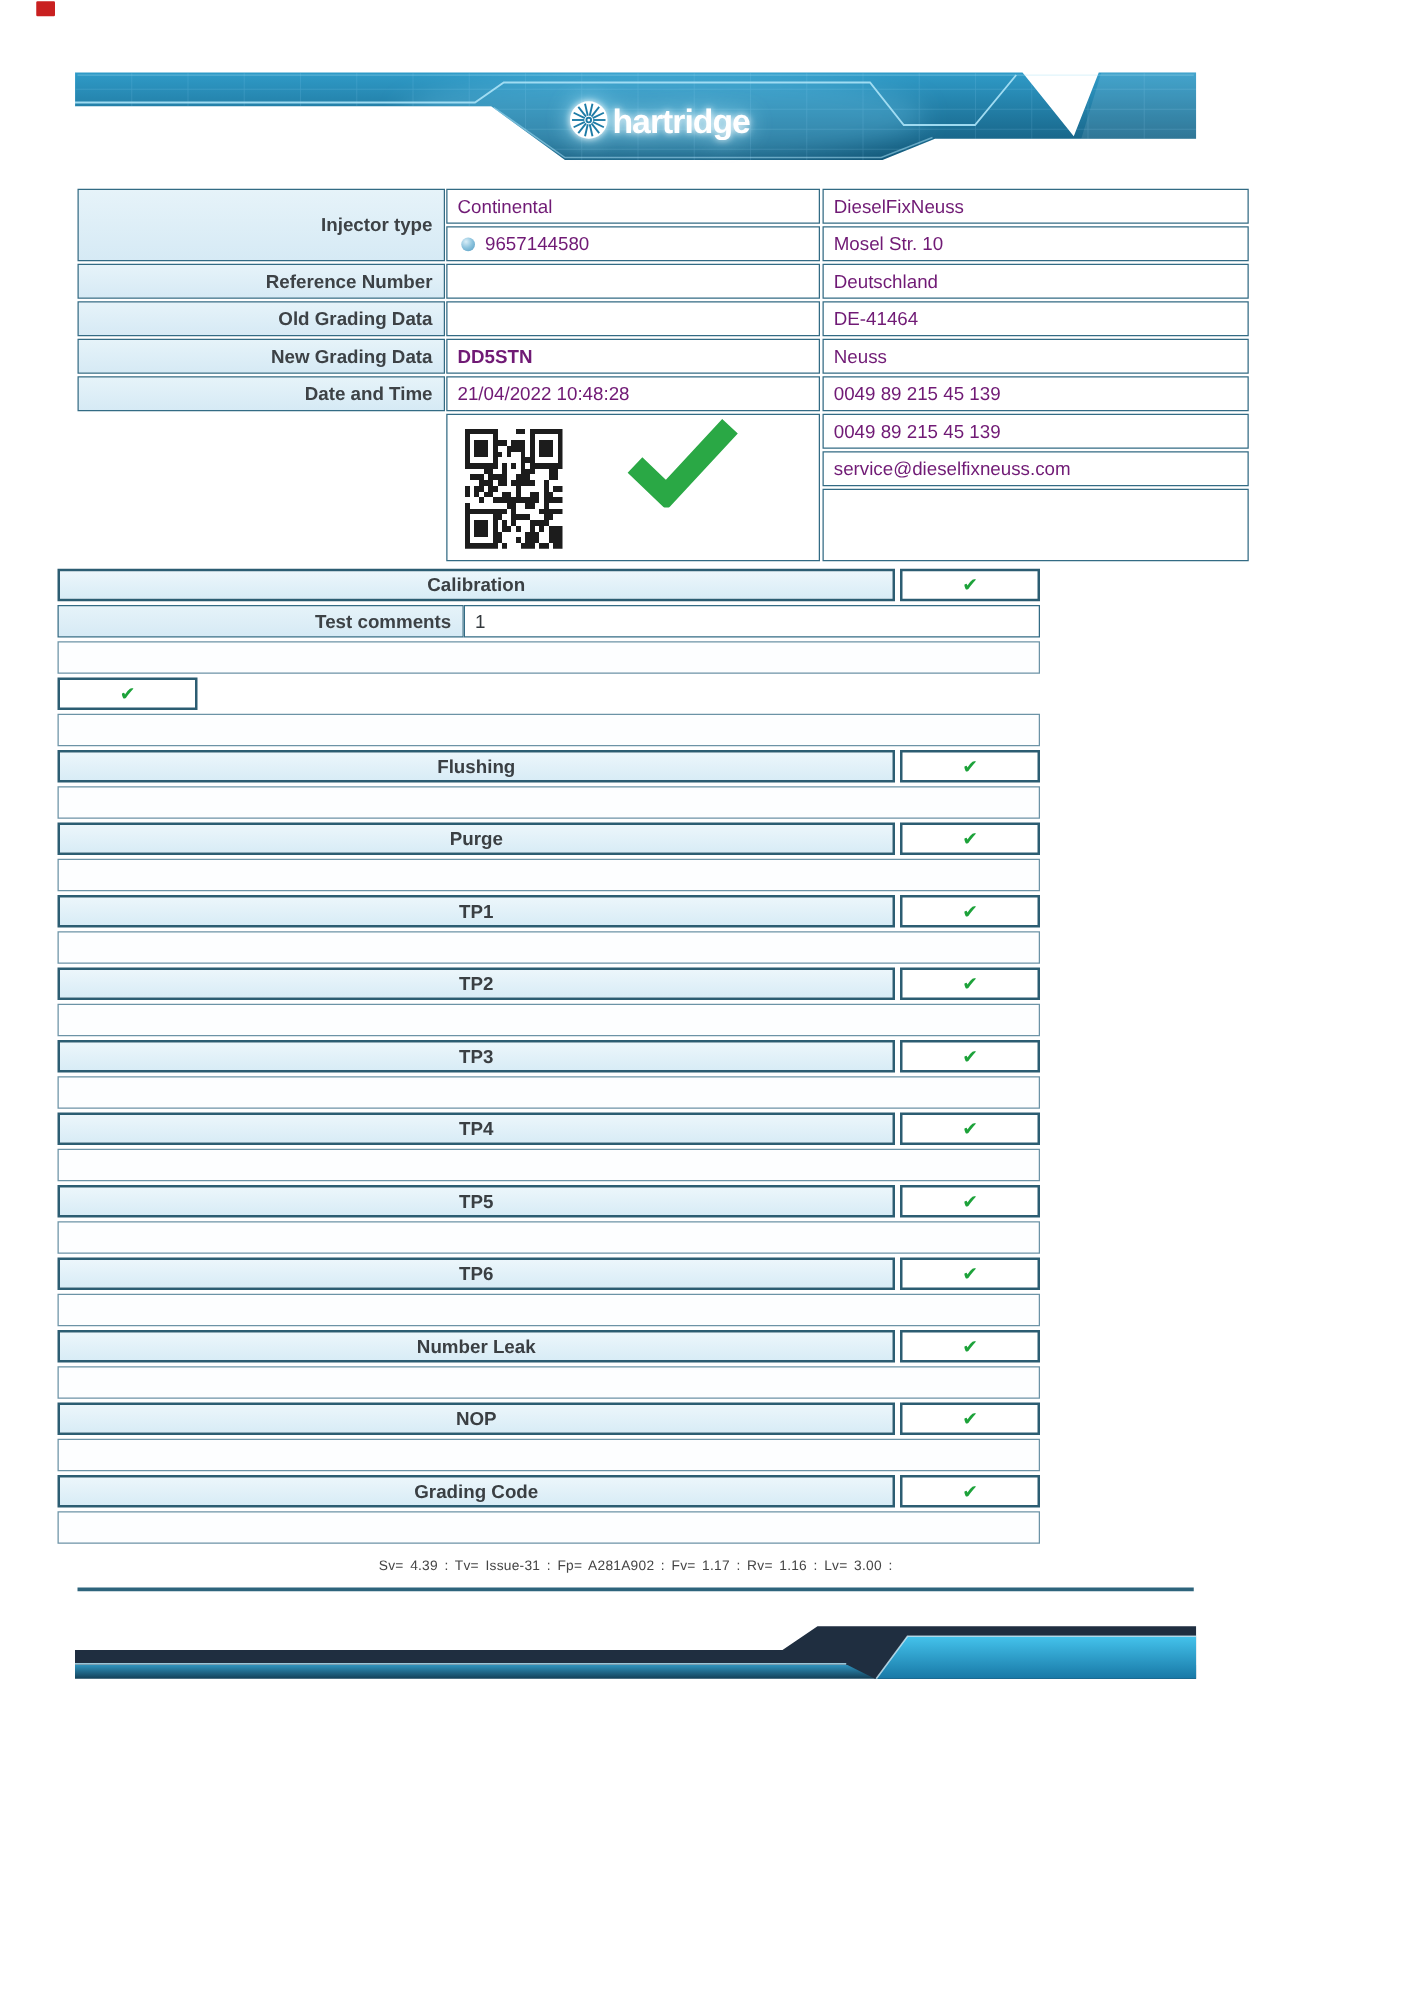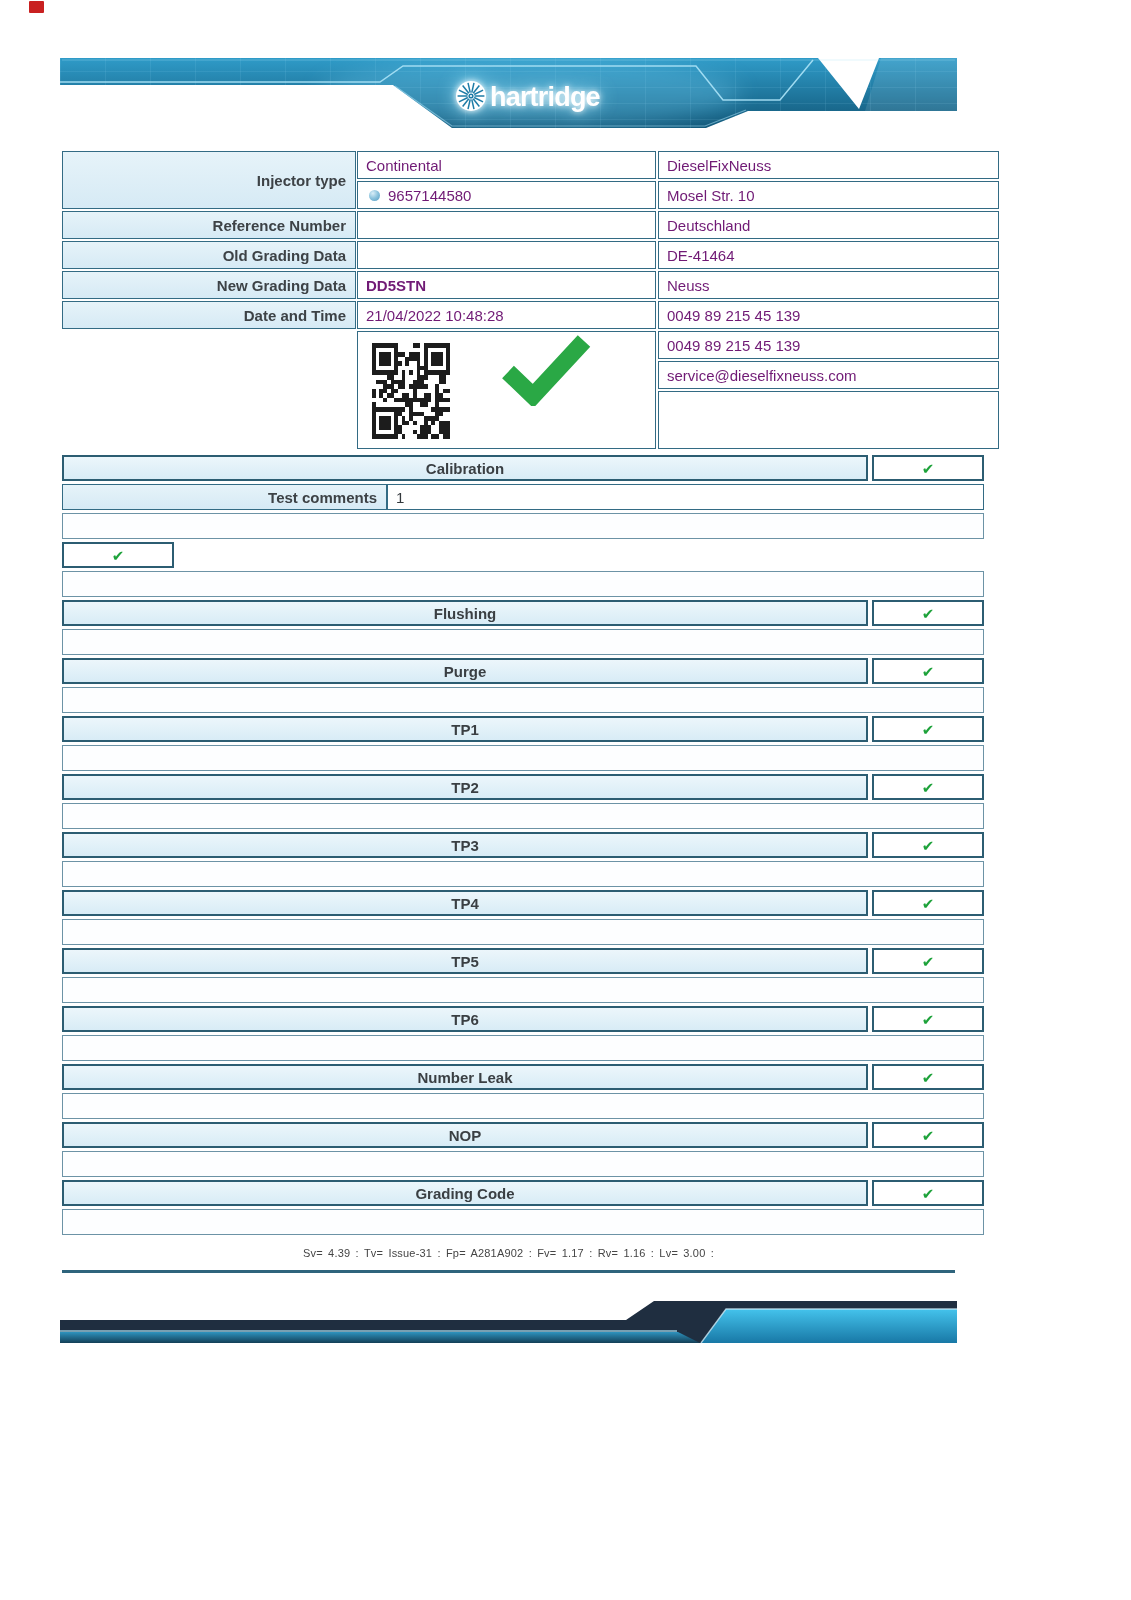--- a/index.html
+++ b/index.html
@@ -24,21 +24,21 @@
   .cell.bold{font-weight:bold;}
   .col-l{left:0;width:294px;}
   .col-m{left:295px;width:299px;}
   .col-r{left:596px;width:341px;}
   .mini-icon{width:11px;height:11px;border-radius:50%;flex:0 0 11px;margin:0 8px 0 3px;
         background:radial-gradient(circle at 35% 30%, #d9eef8 0%, #8cc3dd 48%, #539bc2 100%);}
   .qr-cell{position:absolute;border:1.5px solid #336b84;background:#fff;box-sizing:border-box;}
   .qr-svg{position:absolute;left:14px;top:11px;width:78px;height:96px;}
   .qr-check{position:absolute;left:142px;top:2px;width:92px;height:72px;}
   
-  .tests{left:62px;top:455px;width:922px;}
+  .tests{left:46px;top:455px;width:786px;}
   .sec-row{display:flex;height:26px;margin-bottom:3px;}
   .sec-title{flex:1;margin-right:4px;border:2px solid #2c5d72;box-sizing:border-box;
         background:linear-gradient(#ecf6fb,#d8ecf6);display:flex;align-items:center;justify-content:center;
         font-weight:bold;font-size:15px;color:#3a3f43;}
   .sec-check{width:112px;border:2px solid #2c5d72;box-sizing:border-box;background:#fff;
         display:flex;align-items:center;justify-content:center;}
   .check-glyph{color:#1da23a;font-size:15px;font-weight:bold;line-height:1;}
   .blank-row{height:26px;margin-bottom:3px;border:1px solid #6c93a6;box-sizing:border-box;background:#fdfeff;}
   .comments-row{display:flex;height:26px;margin-bottom:3px;}
   .comments-label{width:325px;border:1.5px solid #336b84;box-sizing:border-box;

